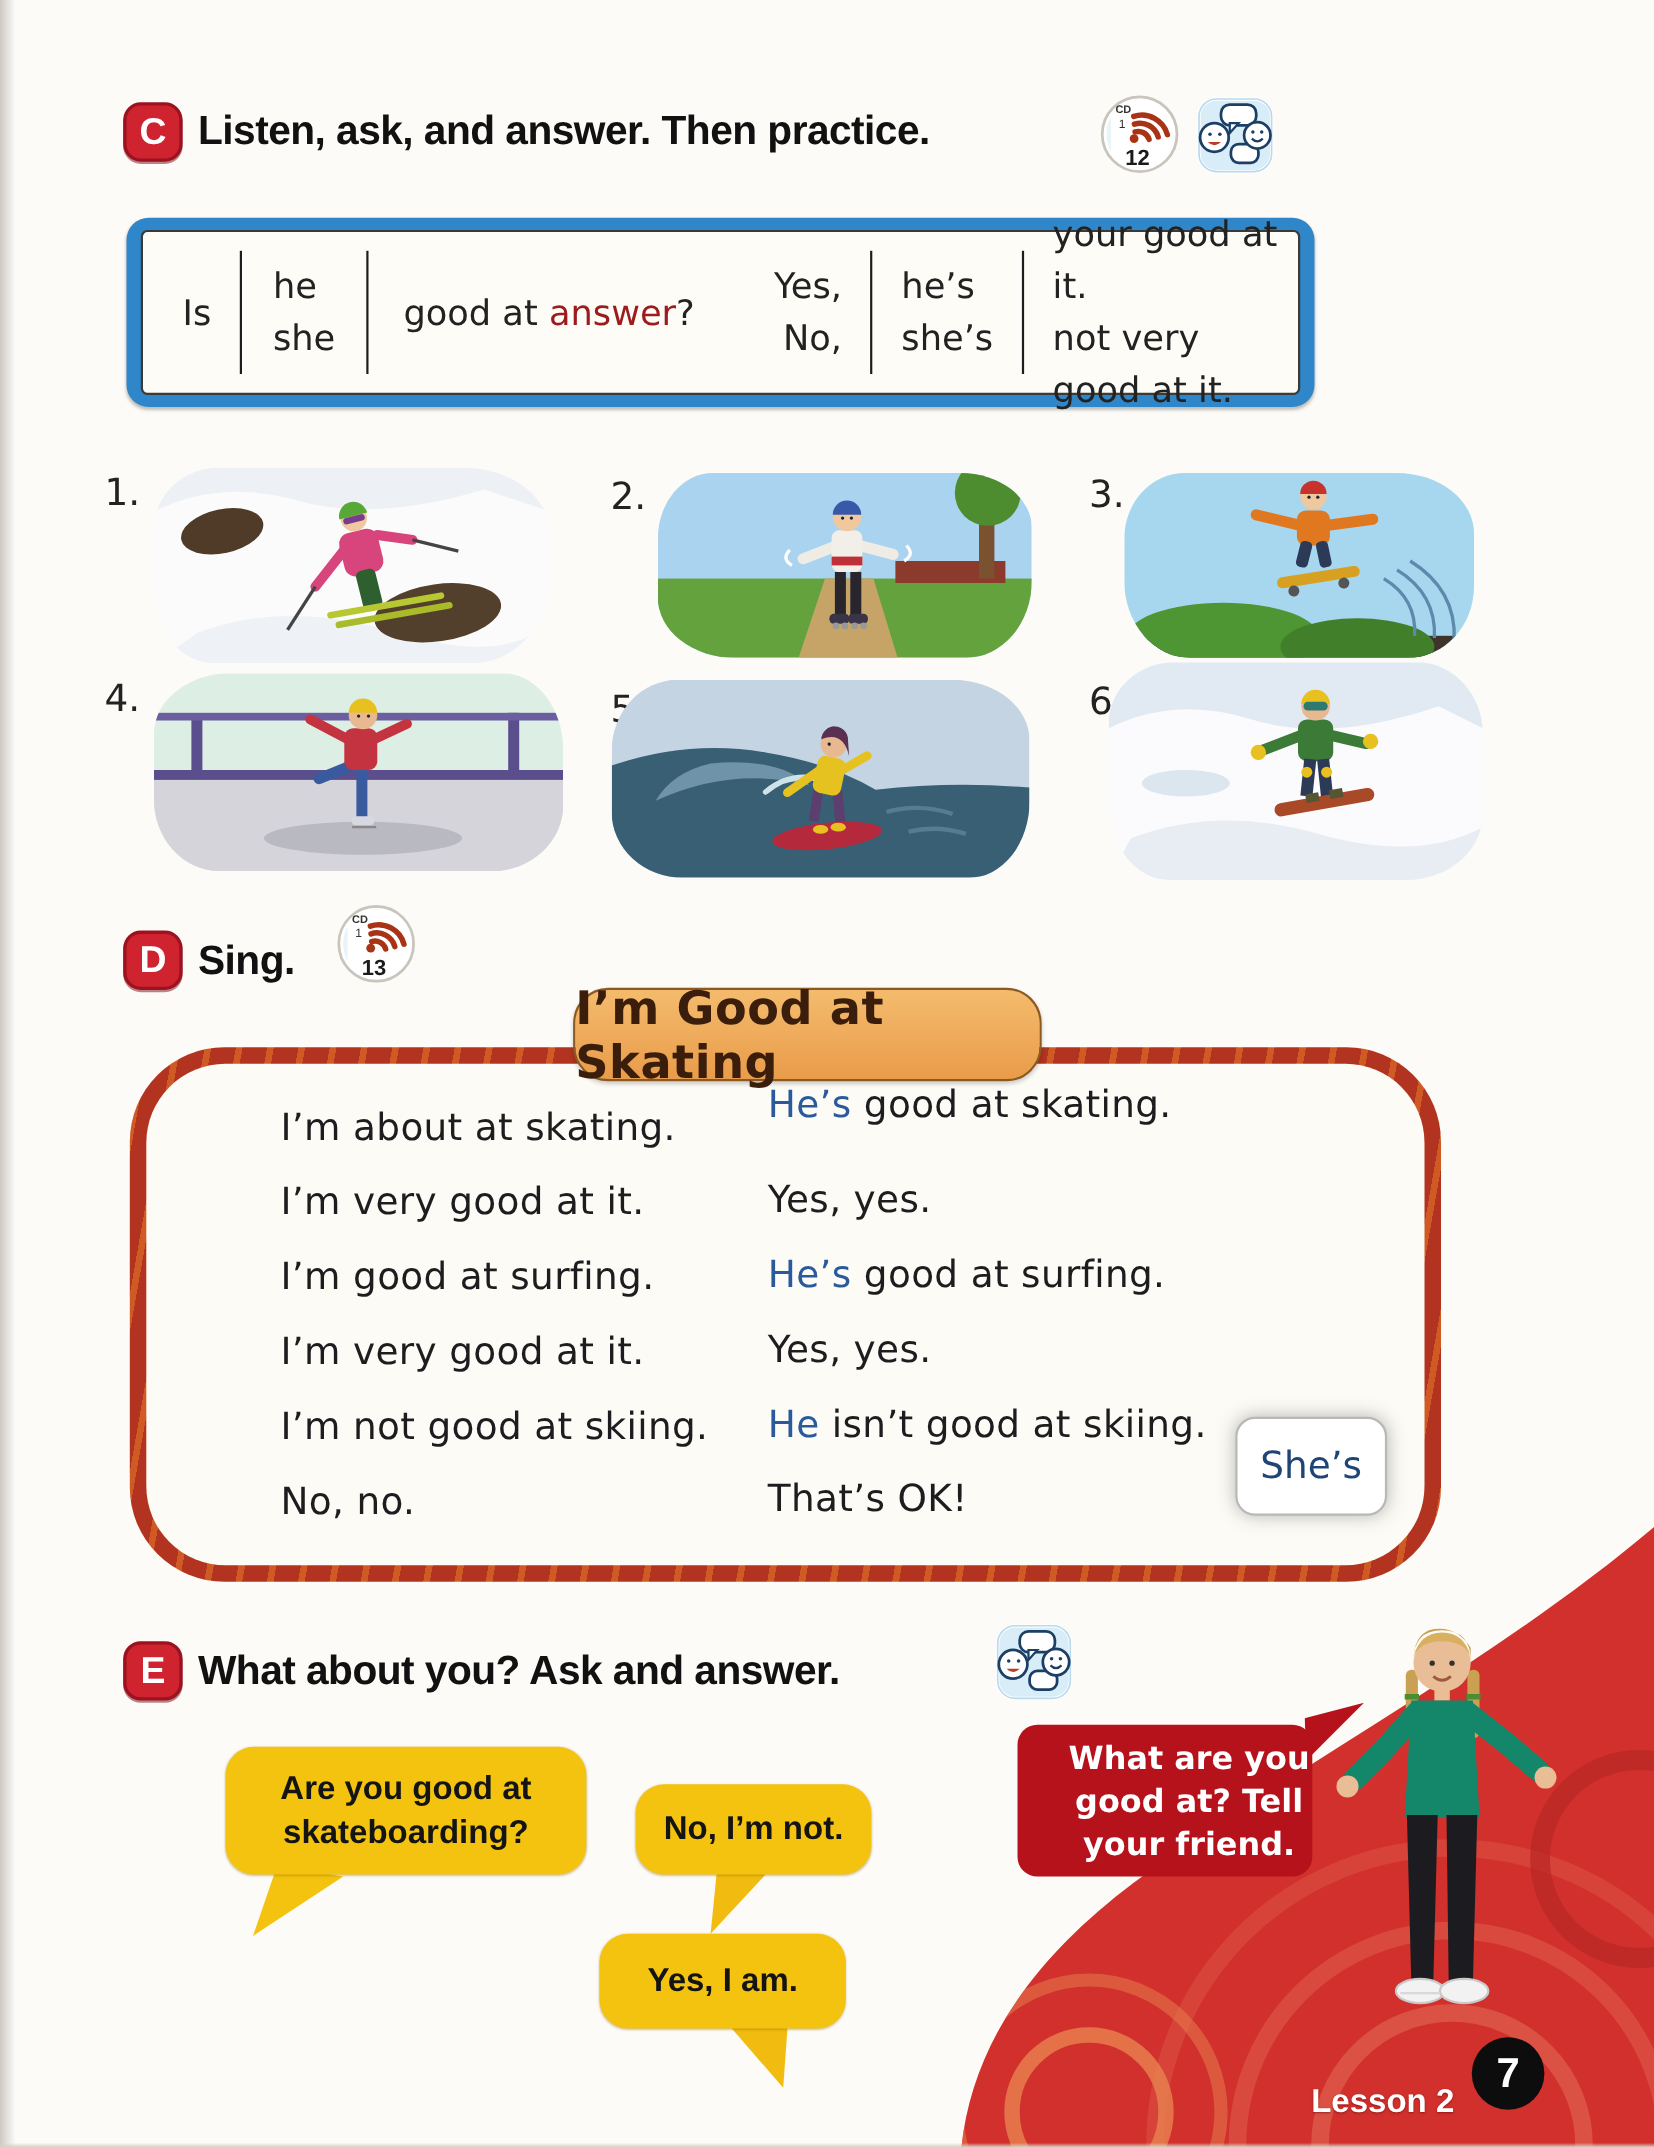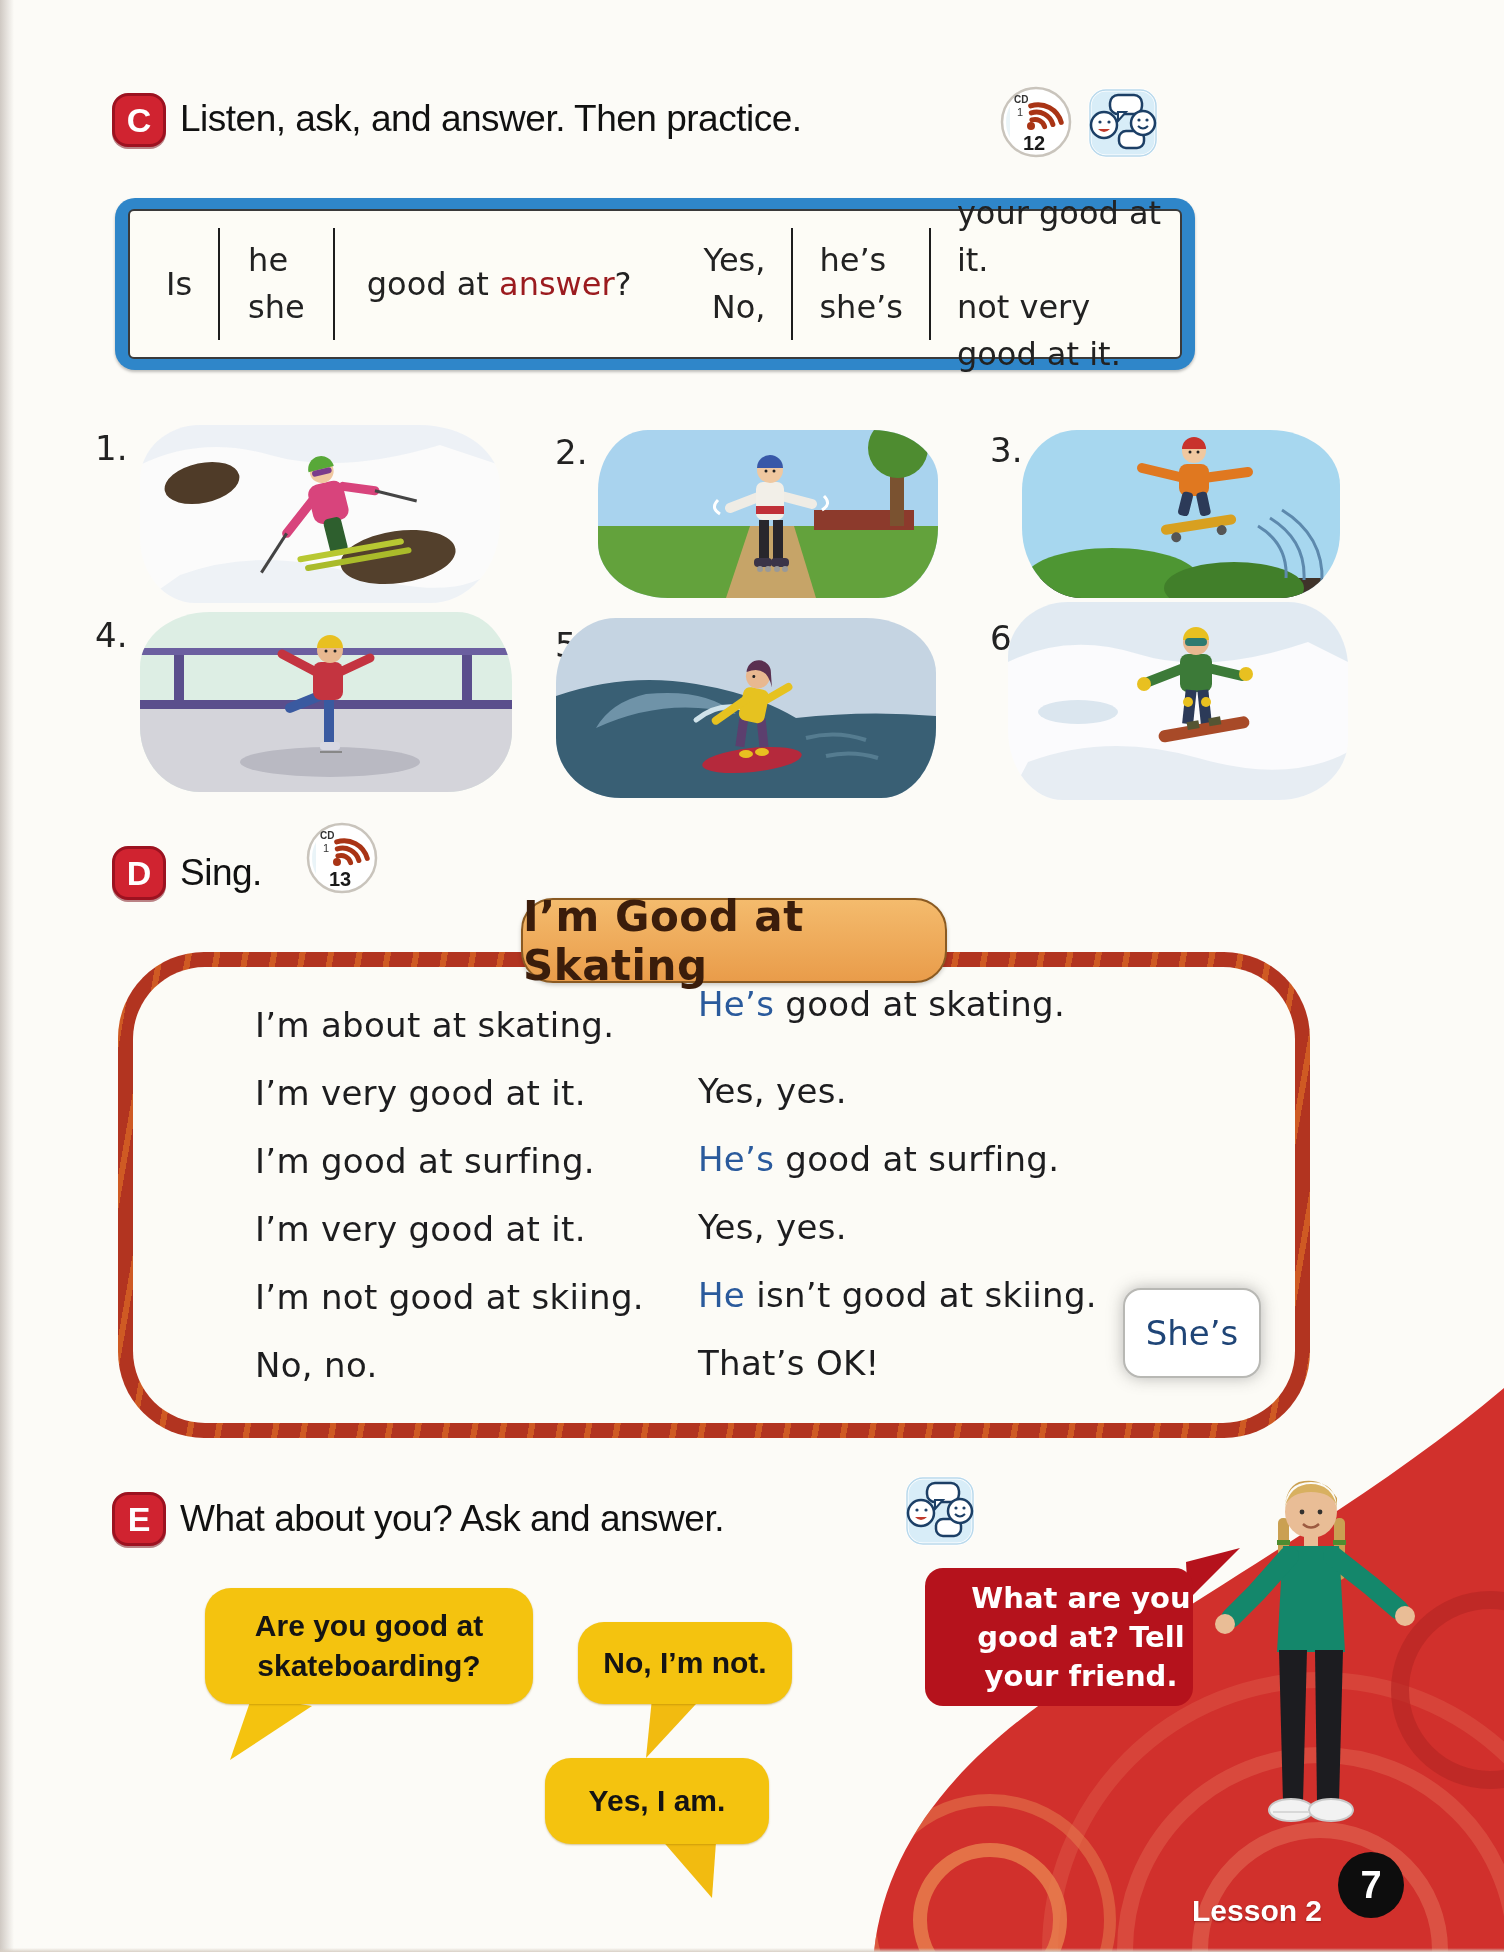--- a/index.html
+++ b/index.html
@@ -16,21 +16,21 @@
   .abs{position:absolute;}
 
   
   .badge{
     width:54px;height:54px;border-radius:16px;background:#d02330;
     border:3px solid #9c1220;box-sizing:border-box;
     display:flex;align-items:center;justify-content:center;
     color:#fff;font-weight:bold;font-size:34px;
     box-shadow:0 2px 0 rgba(120,10,20,.5);
   }
-  .sec-title{font-weight:normal;font-size:37px;letter-spacing:-.5px;color:#111;white-space:nowrap;}
+  .sec-title{font-weight:bold;font-size:37px;letter-spacing:-.5px;color:#111;white-space:nowrap;}
 
   
   .gbox-outer{
     left:115px;top:198px;width:1080px;height:172px;
     background:#2f86c9;border-radius:20px;box-sizing:border-box;padding:11px 13px;
     box-shadow:0 2px 3px rgba(0,0,0,.25);
   }
   .gbox-inner{
     width:100%;height:100%;background:#fdfcf6;border:2px solid #3a3a3a;border-radius:6px;
     box-sizing:border-box;display:flex;align-items:center;

